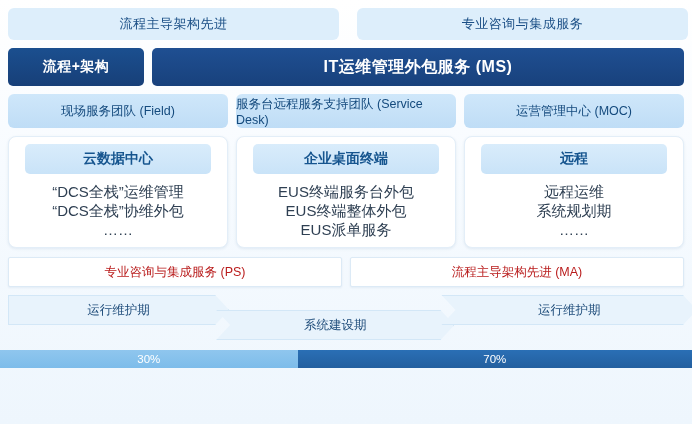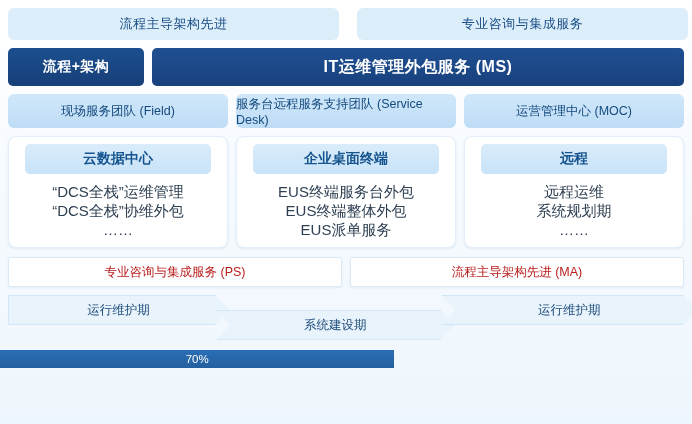--- a/index.html
+++ b/index.html
@@ -318,18 +318,21 @@
     </div>
     <div class="chev c2">
       <span>系统建设期</span>
     </div>
     <div class="chev c3">
       <span>运行维护期</span>
     </div>
   </div>
 
   <div class="row-progress">
+    <div class="seg left">
+      <span>30%</span>
+    </div>
     <div class="seg right">
       <span>70%</span>
     </div>
   </div>
 
 </div>
 
 </body></html>

